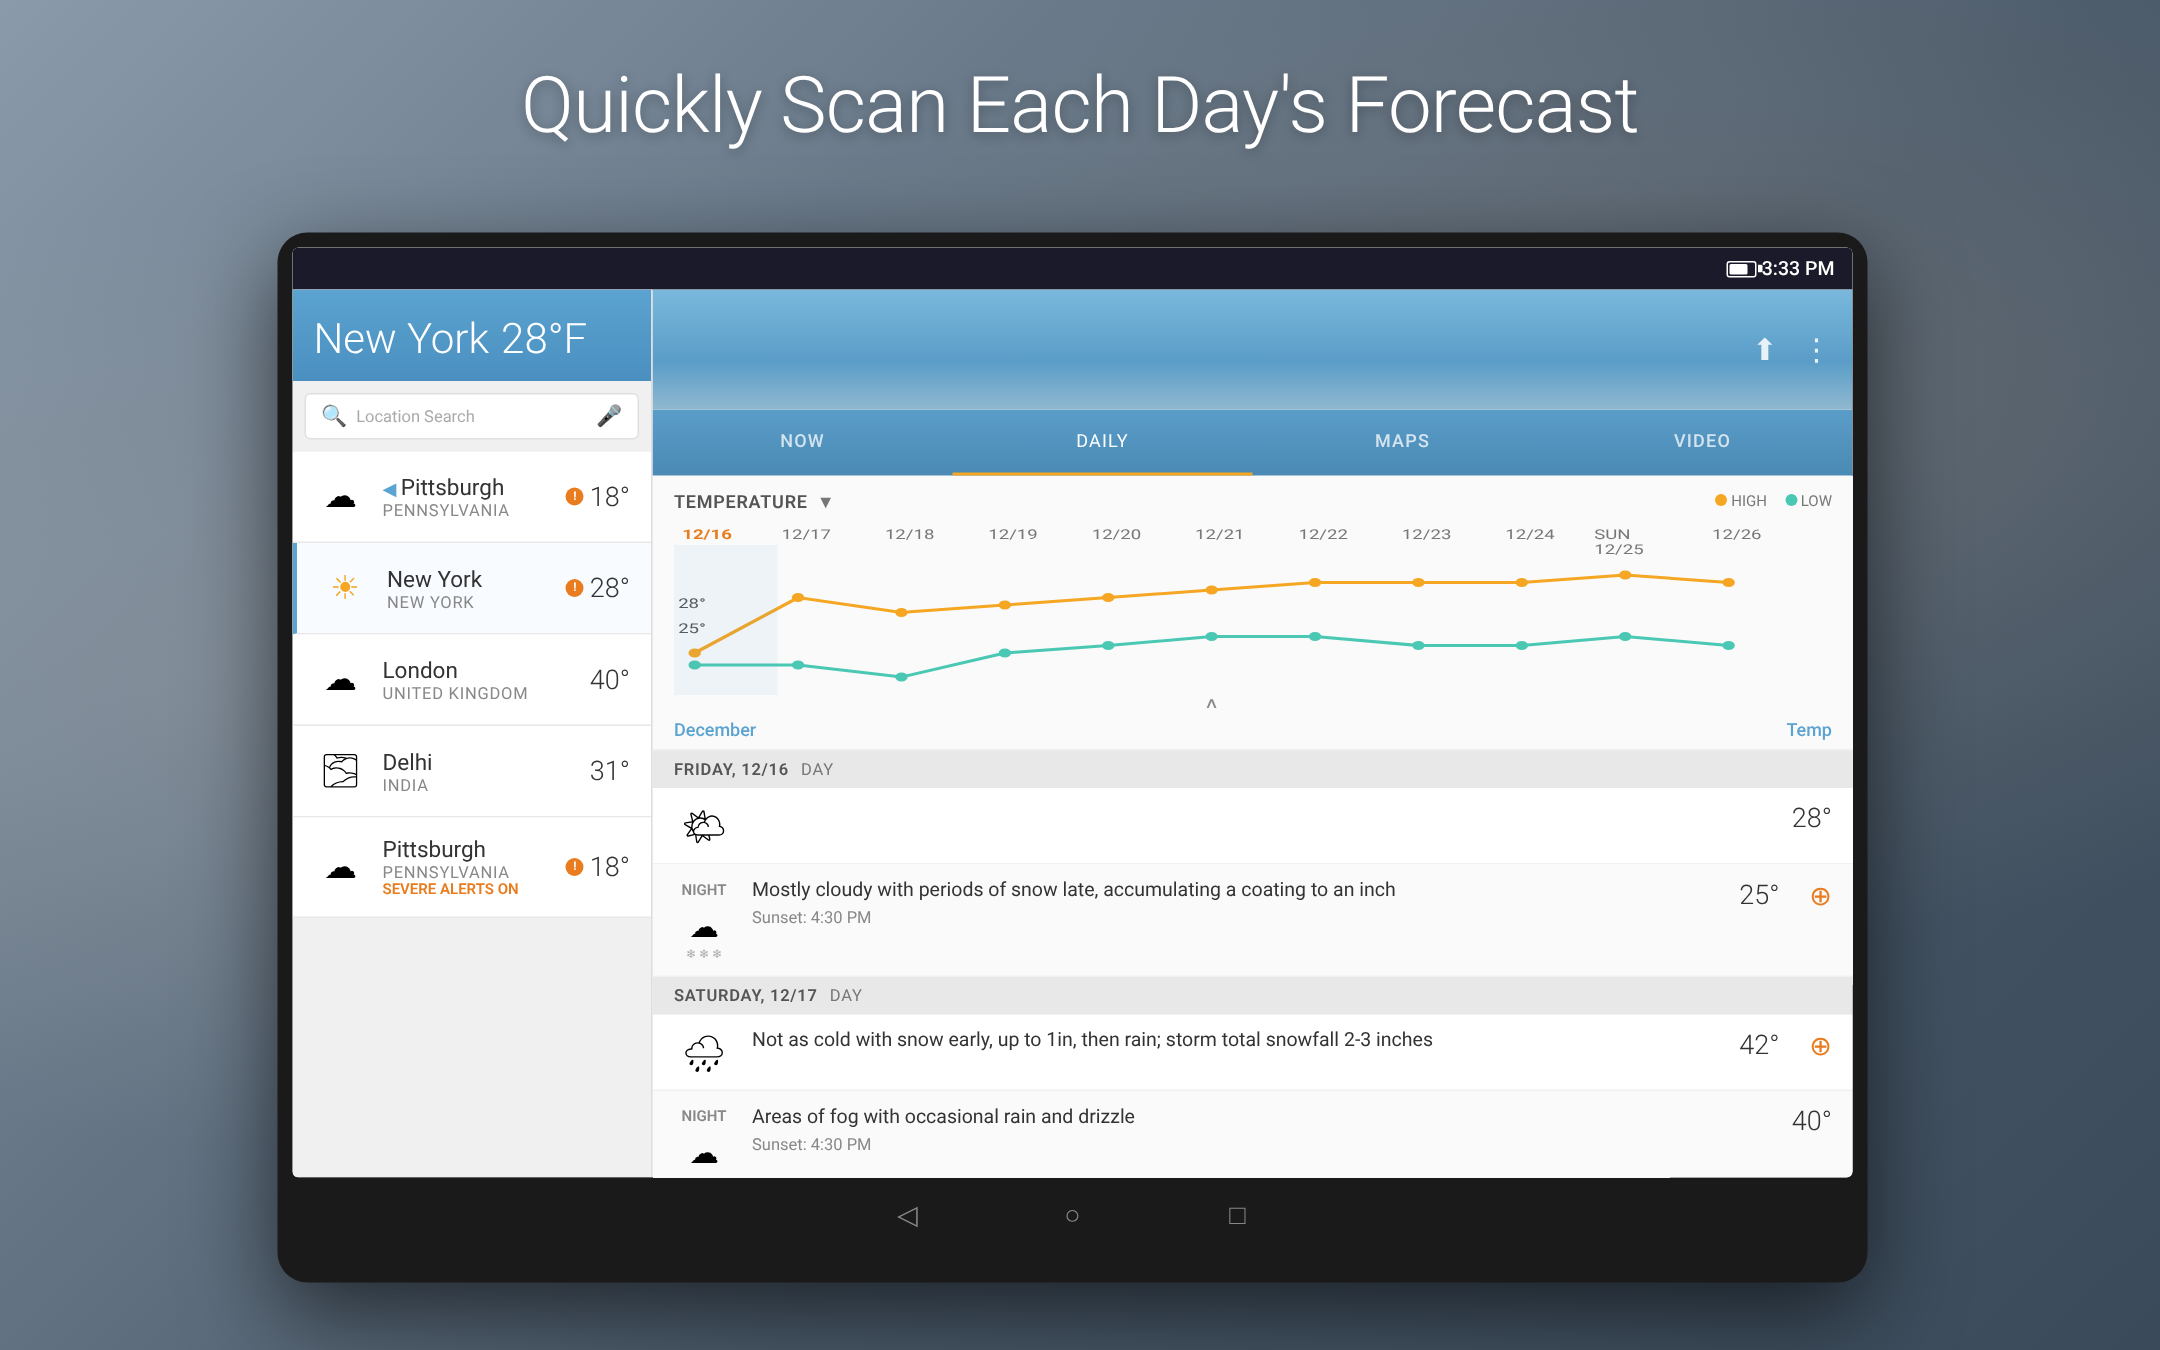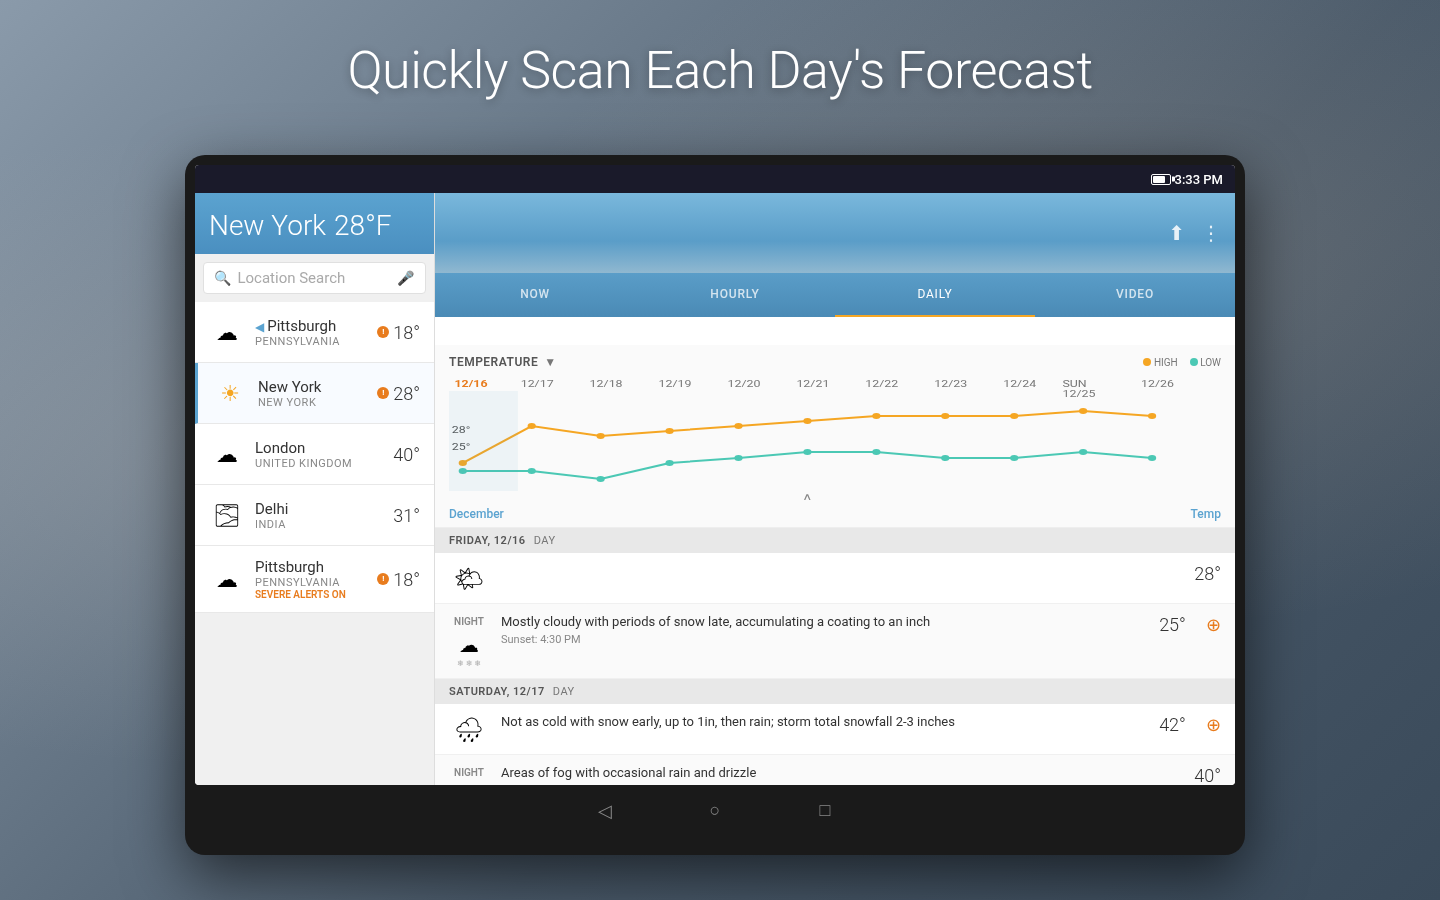--- a/index.html
+++ b/index.html
@@ -160,21 +160,21 @@
       padding: 6px 10px;
       gap: 6px;
       border: 1px solid #e0e0e0;
     }
     .search-icon-shape {
       color: #aaa;
       font-size: 14px;
     }
     .search-input-text {
       color: #aaa;
-      font-size: 15px;
+      font-size: 11px;
       flex: 1;
     }
     .mic-icon {
       color: #aaa;
       font-size: 14px;
     }
 
     
     .location-list {
       flex: 1;
@@ -300,21 +300,20 @@
       flex: 1;
       overflow-y: auto;
       background: white;
     }
 
     
     .chart-container {
       padding: 10px 14px 6px;
       border-bottom: 1px solid #eee;
       background: #fafafa;
-      margin-top: 28px;
     }
     .chart-header {
       display: flex;
       align-items: center;
       justify-content: space-between;
       margin-bottom: 6px;
     }
     .chart-title {
       display: flex;
       align-items: center;
@@ -551,22 +550,22 @@
 
       <div class="main-panel">
 
         <div class="sky-header">
           <span class="sky-icon">⬆</span>
           <span class="sky-icon">⋮</span>
         </div>
 
         <div class="nav-tabs">
           <div class="nav-tab">NOW</div>
-          <div class="nav-tab">HOURLY</div>
           <div class="nav-tab active">DAILY</div>
+          <div class="nav-tab">MAPS</div>
           <div class="nav-tab">VIDEO</div>
         </div>
 
         <div class="content-area">
 
           <div class="chart-container">
             <div class="chart-header">
               <div class="chart-title">
                 <span>TEMPERATURE</span>
                 <span style="color:#777; font-size:12px;">▼</span>

